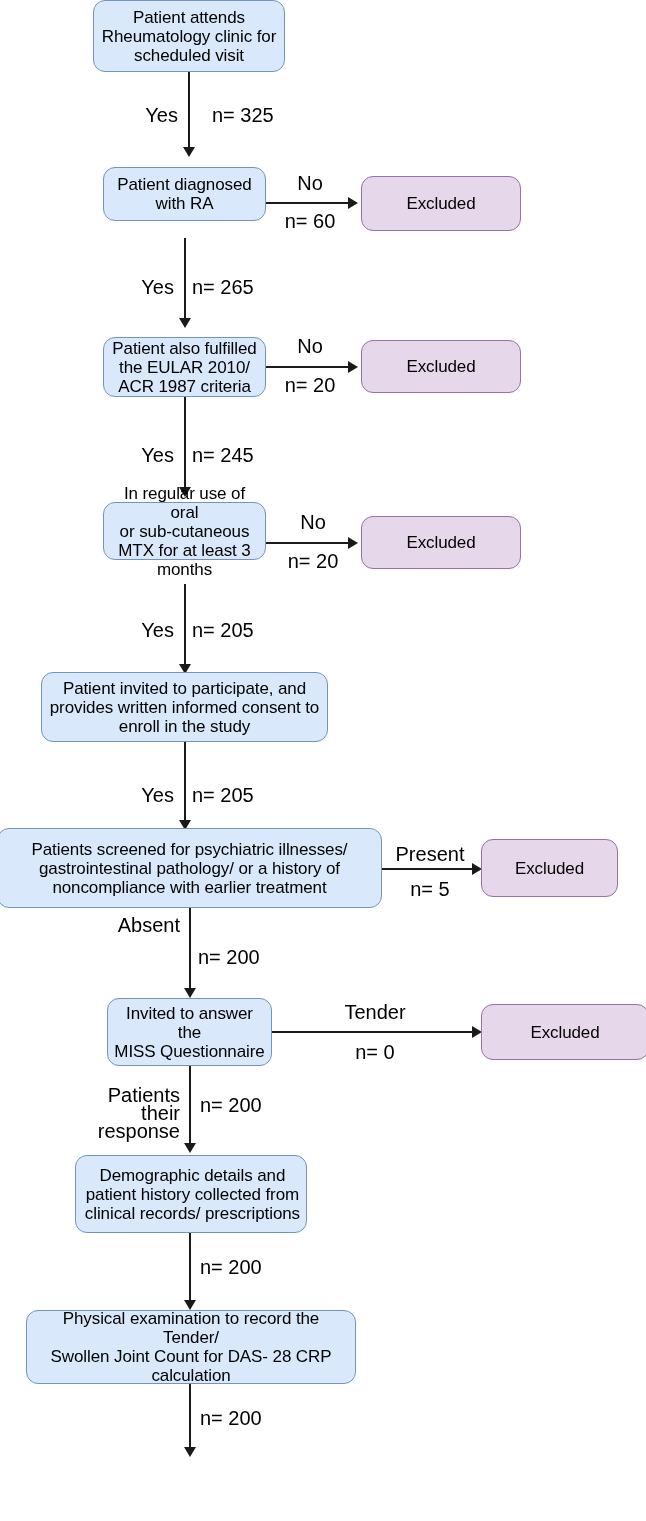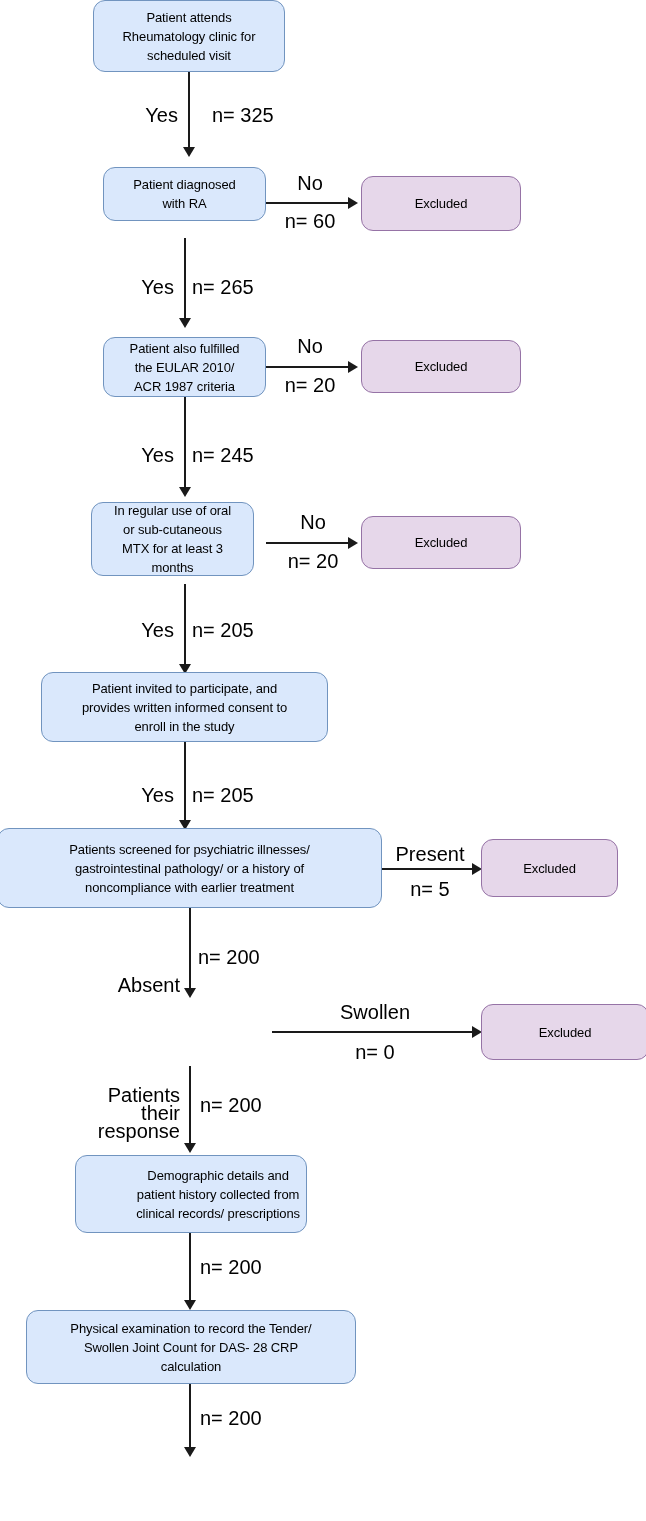--- a/index.html
+++ b/index.html
@@ -19,21 +19,21 @@
     overflow: hidden;
   }
   .node {
     position: absolute;
     box-sizing: border-box;
     display: flex;
     align-items: center;
     justify-content: center;
     text-align: center;
     border-radius: 12px;
-    font-size: 13px;
+    font-size: 17px;
     line-height: 19px;
     letter-spacing: -0.1px;
     padding: 2px 6px;
   }
   .node.process {
     background: #dae8fc;
     border: 1.4px solid #7194bf;
   }
   .node.excluded {
     background: #e6d7ea;
@@ -127,21 +127,21 @@
 
   <div class="node excluded" style="left:361px; top:340px; width:160px; height:53px;">
     <span style="white-space: pre-line;">Excluded</span>
   </div>
 
   <div class="vline" style="left:184px; top:397px; height:92px;"></div>
   <div class="arrow-down" style="left:179px; top:487px;"></div>
   <div class="edge-label right-al" style="left: 96px; top: 446px; width: 78px; white-space: pre-line;">Yes</div>
   <div class="edge-label left-al" style="left: 192px; top: 446px; width: 90px; white-space: pre-line;">n= 245</div>
 
-  <div class="node process" style="left:91px; top:502px; width:163px; height:74px;">
+  <div class="node process" style="left:103px; top:502px; width:163px; height:58px;">
     <span style="white-space: pre-line;">In regular use of oral
 or sub-cutaneous
 MTX for at least 3
 months</span>
   </div>
 
   <div class="hline" style="left:266px; top:542px; width:84px;"></div>
   <div class="arrow-right" style="left:348px; top:537px;"></div>
   <div class="edge-label" style="left: 278px; top: 513px; width: 70px; white-space: pre-line;">No</div>
   <div class="edge-label" style="left: 278px; top: 552px; width: 70px; white-space: pre-line;">n= 20</div>
@@ -176,27 +176,31 @@
   <div class="arrow-right" style="left:472px; top:863px;"></div>
   <div class="edge-label" style="left: 392px; top: 845px; width: 76px; white-space: pre-line;">Present</div>
   <div class="edge-label" style="left: 392px; top: 880px; width: 76px; white-space: pre-line;">n= 5</div>
 
   <div class="node excluded" style="left:481px; top:839px; width:137px; height:58px;">
     <span style="white-space: pre-line;">Excluded</span>
   </div>
 
   <div class="vline" style="left:189px; top:908px; height:85px;"></div>
   <div class="arrow-down" style="left:184px; top:988px;"></div>
-  <div class="edge-label right-al" style="left: 98px; top: 976px; width: 82px; white-space: pre-line;">Absent</div>
+  <div class="edge-label right-al" style="left: 98px; top: 916px; width: 82px; white-space: pre-line;">Absent</div>
   <div class="edge-label left-al" style="left: 198px; top: 948px; width: 90px; white-space: pre-line;">n= 200</div>
 
+  <div class="node process" style="left:107px; top:998px; width:165px; height:68px;">
+    <span style="white-space: pre-line;">Invited to answer the
+MISS Questionnaire</span>
+  </div>
 
   <div class="hline" style="left:272px; top:1031px; width:202px;"></div>
   <div class="arrow-right" style="left:472px; top:1026px;"></div>
-  <div class="edge-label" style="left: 330px; top: 1003px; width: 90px; white-space: pre-line;">Swollen</div>
+  <div class="edge-label" style="left: 330px; top: 1003px; width: 90px; white-space: pre-line;">Tender</div>
   <div class="edge-label" style="left: 330px; top: 1043px; width: 90px; white-space: pre-line;">n= 0</div>
 
   <div class="node excluded" style="left:481px; top:1004px; width:168px; height:56px;">
     <span style="white-space: pre-line;">Excluded</span>
   </div>
 
   <div class="vline" style="left:189px; top:1066px; height:82px;"></div>
   <div class="arrow-down" style="left:184px; top:1143px;"></div>
   <div class="edge-label right-al" style="left: 82px; top: 1086px; width: 98px; white-space: pre-line;">Patients their
 response</div>

